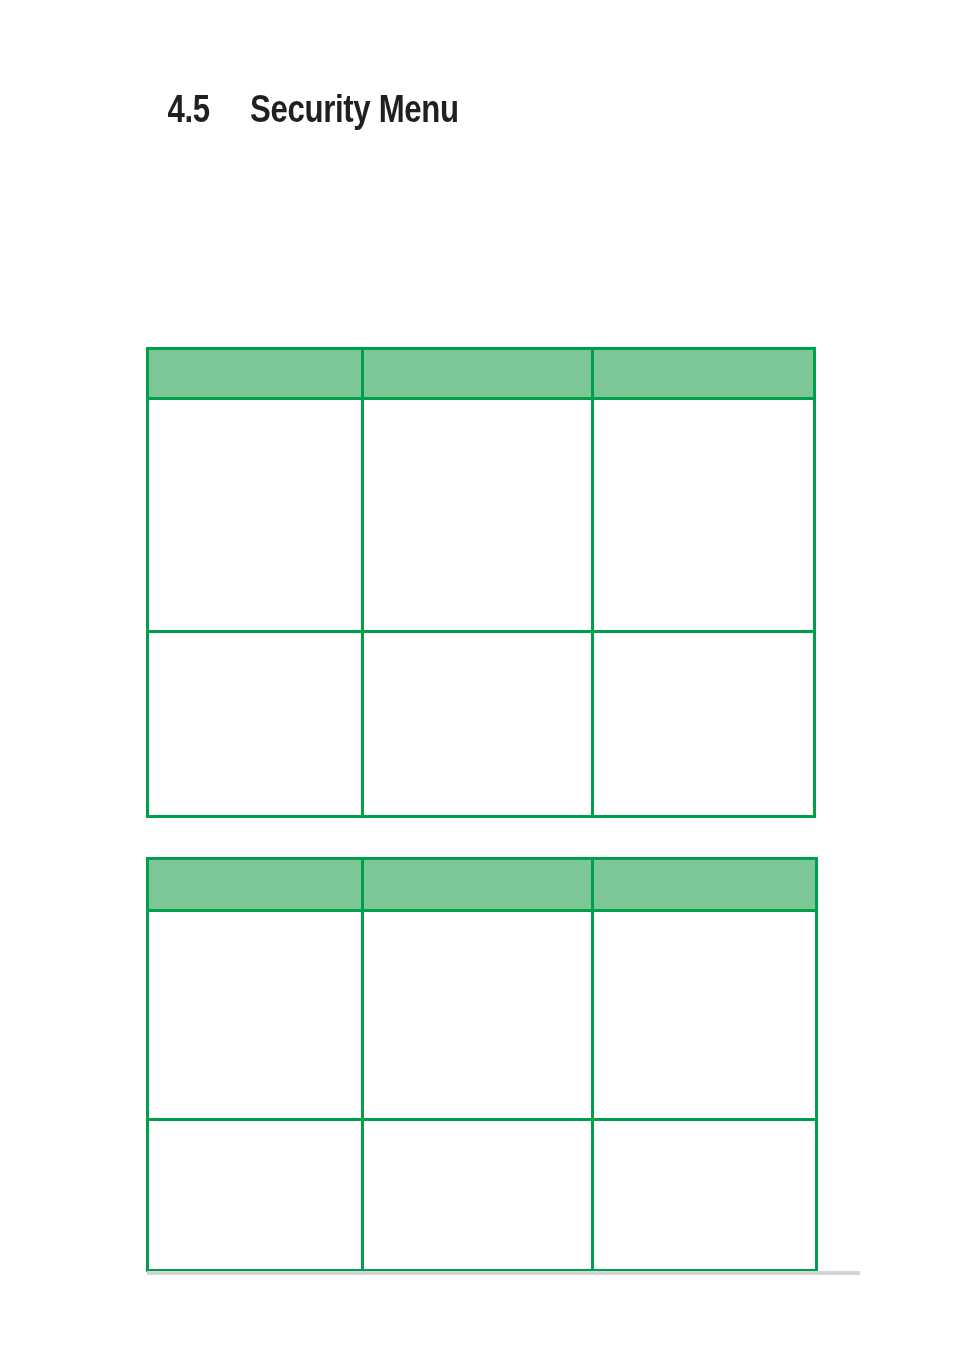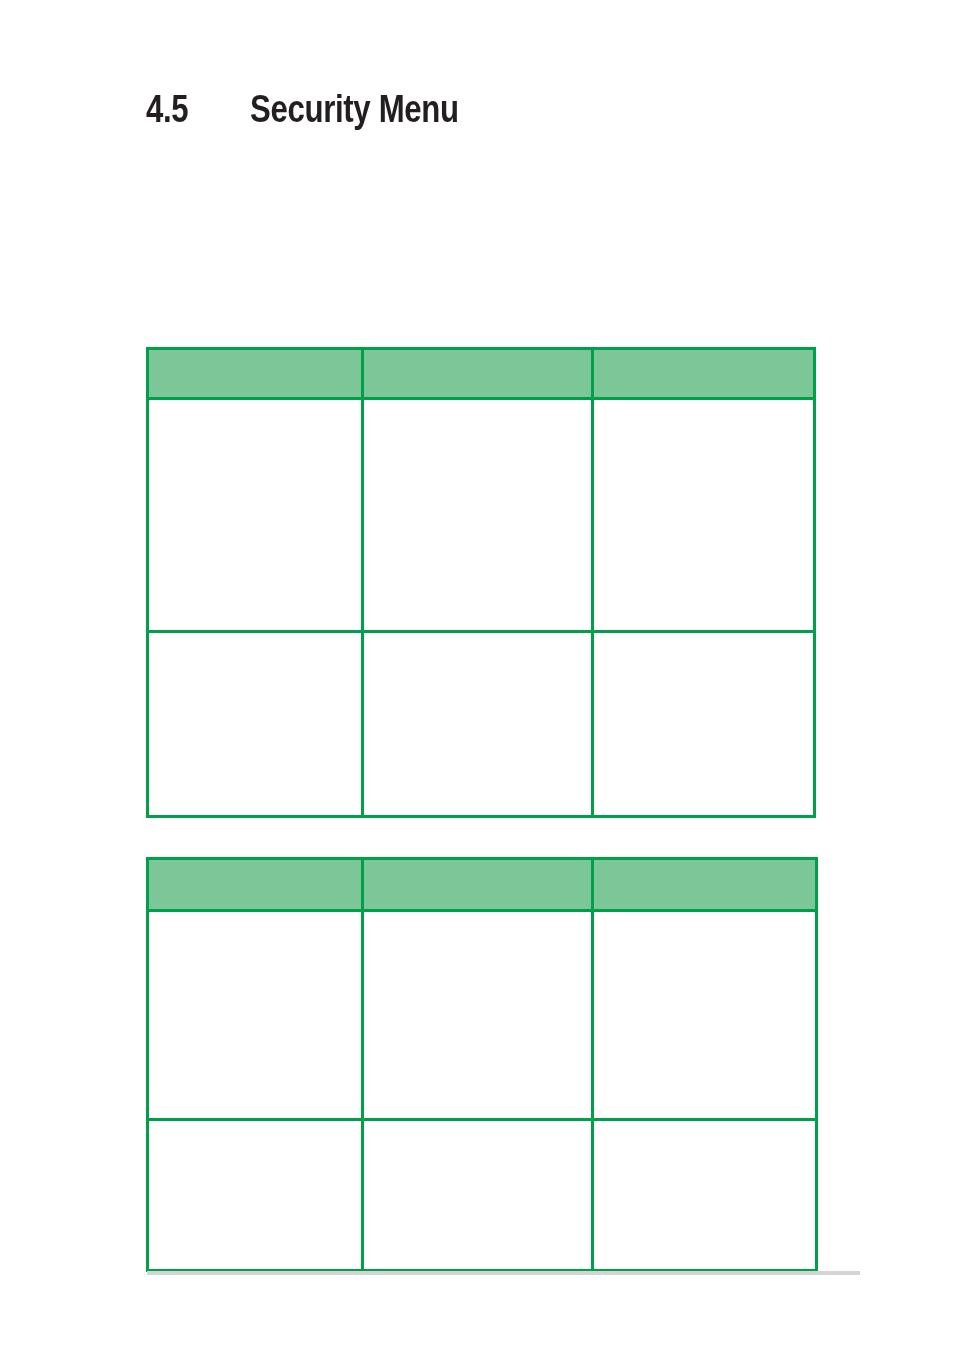--- a/index.html
+++ b/index.html
@@ -12,20 +12,21 @@
     font-family: "Liberation Sans", sans-serif;
     -webkit-font-smoothing: antialiased;
   }
 
   #page {
     position: relative;
     width: 954px;
     height: 1351px;
     background: #ffffff;
     overflow: hidden;
+    text-align: center;
   }
 
   
   .section-heading {
     position: absolute;
     left: 146px;
     top: 86px;
     width: 700px;
     height: 52px;
     display: flex;

